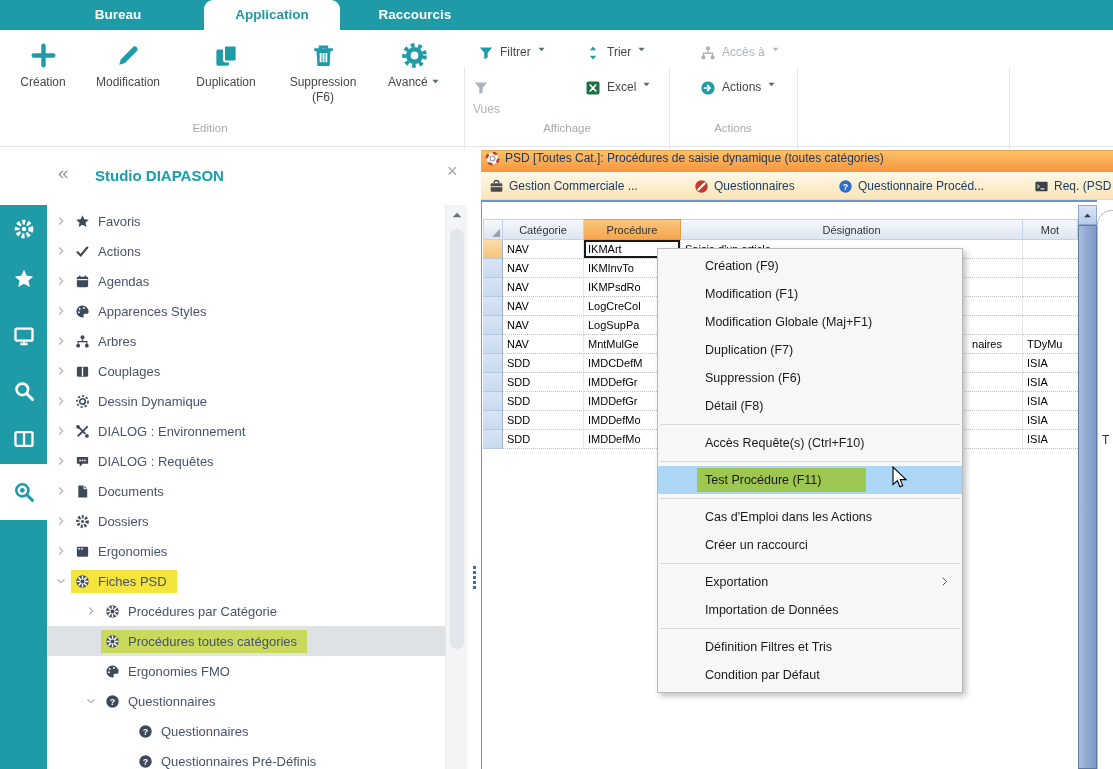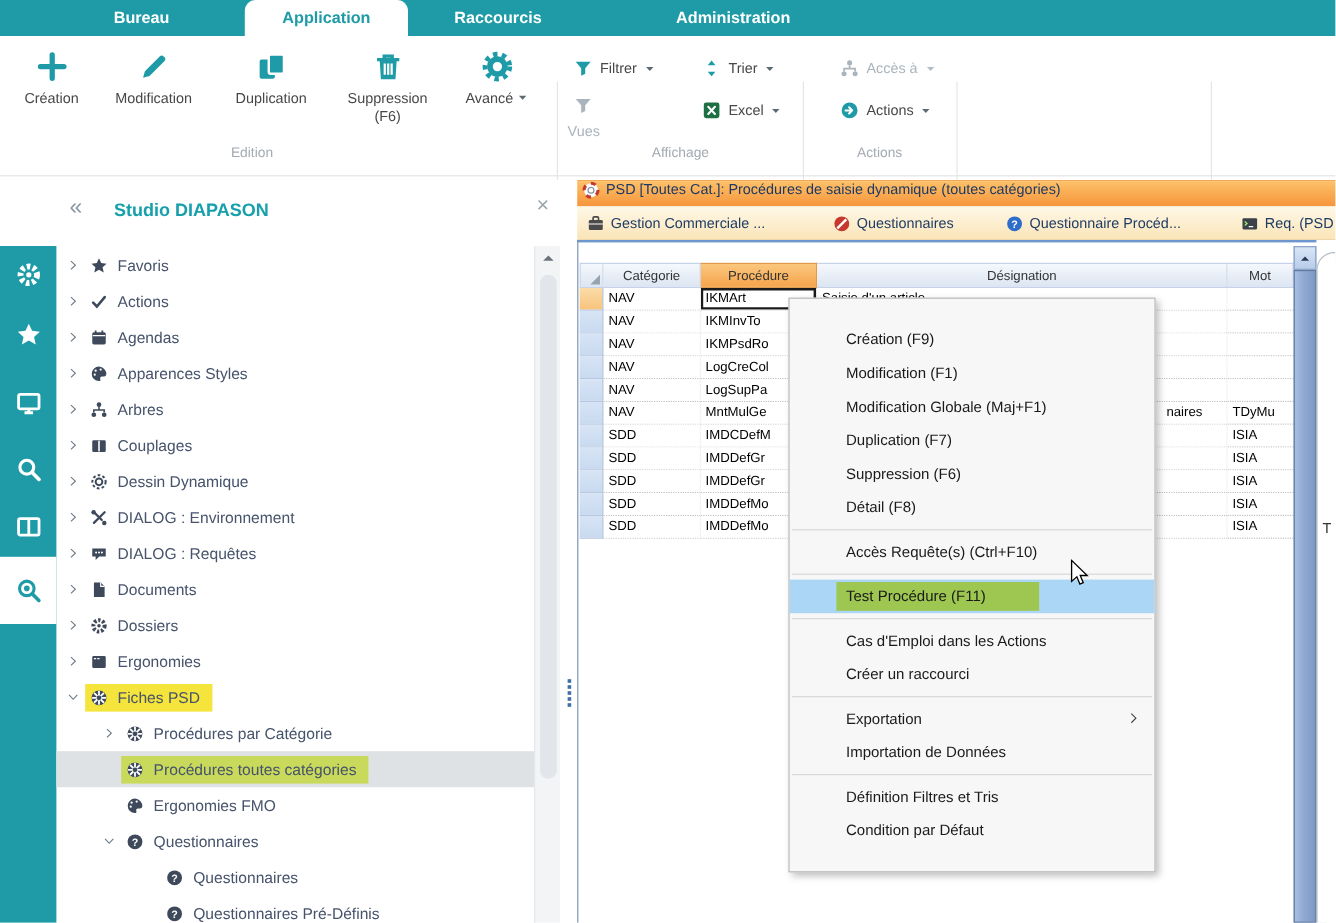--- a/index.html
+++ b/index.html
@@ -19,21 +19,21 @@
   
   .ribbon { position:absolute; left:0; top:30px; width:1113px; height:116px; background:#fff; }
   .ribbonline { position:absolute; left:0; top:146px; width:1113px; height:1px; background:#E2E5E7; }
   .rsep { position:absolute; top:38px; width:1px; height:96px; background:#E4E7E9; }
   .glabel { position:absolute; top:92px; font-size:11.5px; color:#A3AAB1; text-align:center; }
   .bigbtn { position:absolute; top:8px; text-align:center; color:#474747; font-size:12px; }
   .bigbtn .bicon { height:34px; display:flex; align-items:center; justify-content:center; color:#1E9BA6; }
   .bigbtn .bicon svg { width:27px; height:27px; }
   .bigbtn .blabel { margin-top:3px; white-space:nowrap; }
   .bigbtn .bsub { margin-top:1px; }
-  .smallbtn { position:absolute; height:24px; display:flex; align-items:center; gap:6px;
+  .smallbtn { position:absolute; height:24px; display:flex; align-items:flex-start; gap:6px;
               font-size:12px; color:#474747; white-space:nowrap; }
   .smallbtn svg.ic { width:16px; height:16px; }
   .smallbtn .teal { color:#1E9BA6; }
   .smallbtn.disabled { color:#AAB4BC; }
   .smallbtn.disabled .teal { color:#AAB4BC; }
   .darr { width:9px; height:9px; color:#5C6A72; }
   .disabled .darr { color:#B4BDC4; }
 
   
   .sidebar { position:absolute; left:0; top:150px; width:481px; height:619px; background:#fff; }
@@ -105,40 +105,39 @@
                   display:flex; align-items:center; justify-content:center; }
   .vscroll .btn svg { width:11px; height:11px; }
   .vscroll .thumb { position:absolute; left:0; top:20px; width:19px; height:544px;
                     background:linear-gradient(90deg,#A9BEE0,#8FA9D2 45%,#7E99C4); border:1px solid #60799F; }
   .sidetab { position:absolute; left:616px; top:10px; width:16px; height:559px;
              border-left:1px solid #B4BEC8; border-top:1px solid #B4BEC8; border-top-left-radius:15px; }
   .sidetab-letter { position:absolute; left:4px; top:222px; font-size:12px; color:#333; }
 
   
   .ctxmenu { position:absolute; left:657px; top:248px; width:306px; background:#F7F7F7;
-             border:1px solid #B9B9B9; box-shadow:3px 3px 6px rgba(0,0,0,.25); padding:20px 0; z-index:50; }
+             border:1px solid #B9B9B9; box-shadow:3px 3px 6px rgba(0,0,0,.25); padding:3px 0; z-index:50; }
   .mitem { position:relative; height:28px; line-height:28px; padding-left:47px; padding-right:16px;
            font-size:12.5px; color:#1A1A1A; white-space:nowrap; }
   .mitem.hover { background:#ABD6F5; }
   .mitem .hlgreen { background:#9DC750; padding:5px 45px 5px 8px; margin-left:-8px; }
   .msep { height:1px; background:#D8D8D8; margin:4px 2px; }
   .subarrow { position:absolute; right:12px; top:8px; width:11px; height:11px; color:#444; }
 
   .cursor { position:absolute; left:891px; top:466px; width:20px; height:26px; z-index:60; }
 </style>
 </head>
 <body>
 
 <div class="app">
 
   <div class="tabbar">
       <div class="tab tab1 active">Application</div>
       <div class="tab tab0">Bureau</div>
       <div class="tab tab2">Raccourcis</div>
-      <div class="tab tab3">Administration</div>
     </div>
 
   <div class="ribbon">
     <div class="rsep" style="left:464px"></div>
     <div class="rsep" style="left:669px"></div>
     <div class="rsep" style="left:797px"></div>
     <div class="rsep" style="left:1009px"></div>
     <div id="edition-buttons">
         <div class="bigbtn" style="left: 12px; width: 62px;">
           <div class="bicon">

